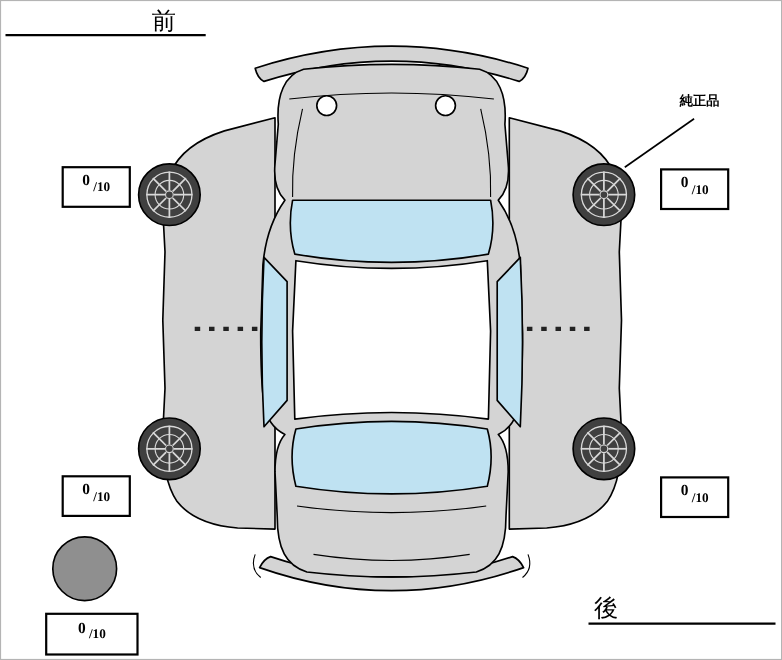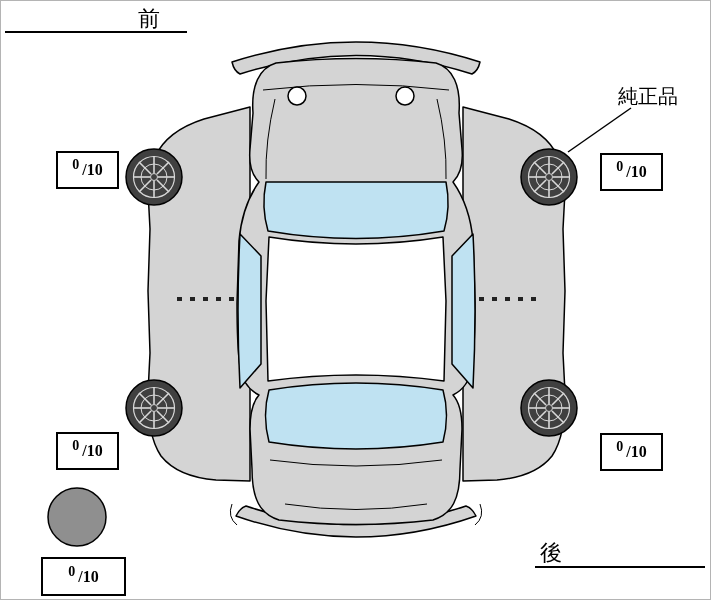--- a/index.html
+++ b/index.html
@@ -16,37 +16,37 @@
   .stage svg { position: absolute; left: 0; top: 0; }
 
   .txt-label {
     position: absolute;
     color: #000;
     white-space: nowrap;
     user-select: none;
   }
   .front-label  { left: 137px; top: 3px;   font-size: 22px; }
   .rear-label   { left: 539px; top: 537px; font-size: 22px; }
-  .genuine-label{ left: 617px; top: 82px;  font-size: 20px; font-weight: normal; }
+  .genuine-label{ left: 617px; top: 82px;  font-size: 12px; font-weight: bold; }
 
   .tread-box {
     position: absolute;
     width: 59px;
     height: 34px;
     background: #ffffff;
     border: 2px solid #000;
     display: flex;
     align-items: center;
     justify-content: center;
     font-family: "Liberation Serif", serif;
     font-weight: bold;
     color: #000;
   }
   .tread-box .num { font-size: 14px; transform: translateY(-5px); margin-right: 3px; }
-  .tread-box .den { font-size: 16px; }
+  .tread-box .den { font-size: 12px; }
 
   .box-fl    { left: 55px;  top: 150px; }
   .box-fr    { left: 599px; top: 152px; }
   .box-rl    { left: 55px;  top: 431px; }
   .box-rr    { left: 599px; top: 432px; }
   .box-spare { left: 40px;  top: 556px; width: 81px; height: 35px; }
 
   .outline    { stroke: #000; stroke-width: 1.5; stroke-linejoin: round; }
   .thin-line  { stroke: #000; stroke-width: 1;   fill: none; }
 </style>

